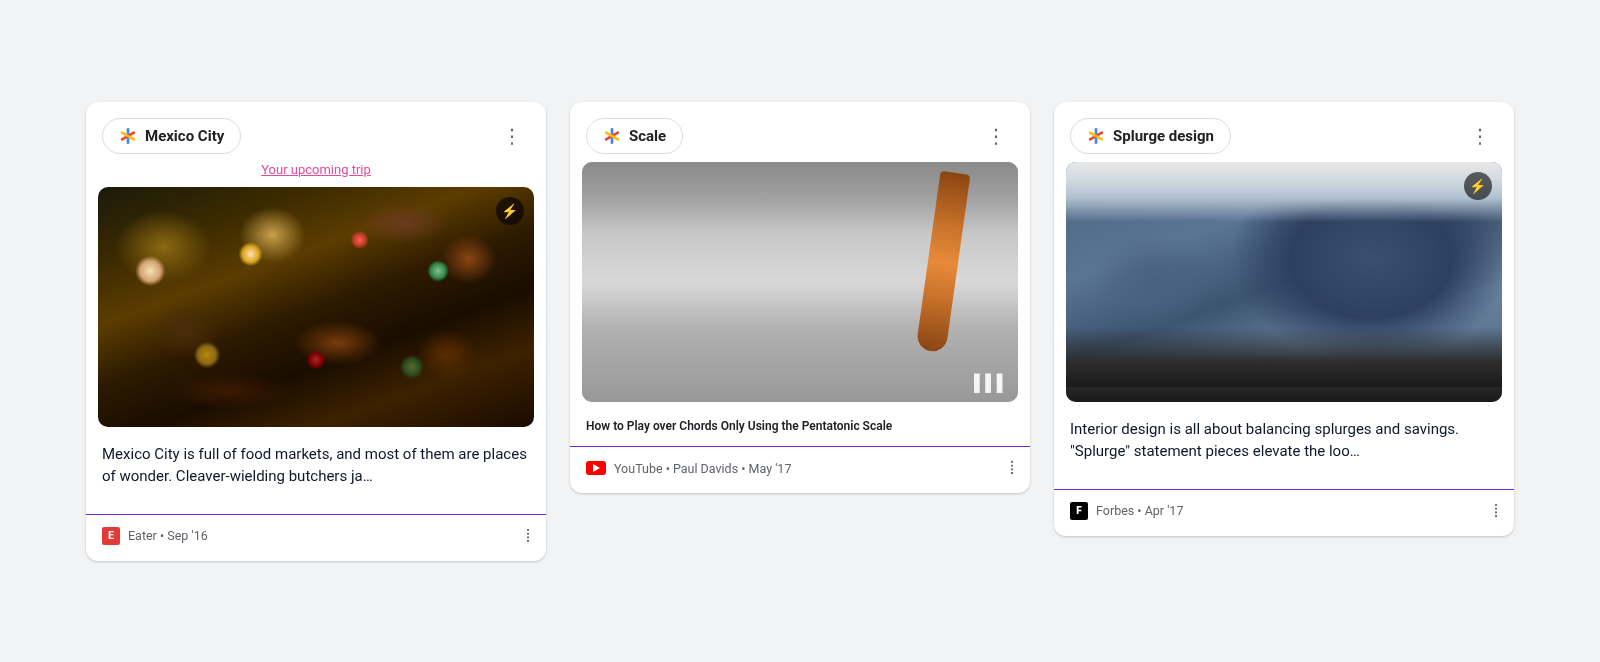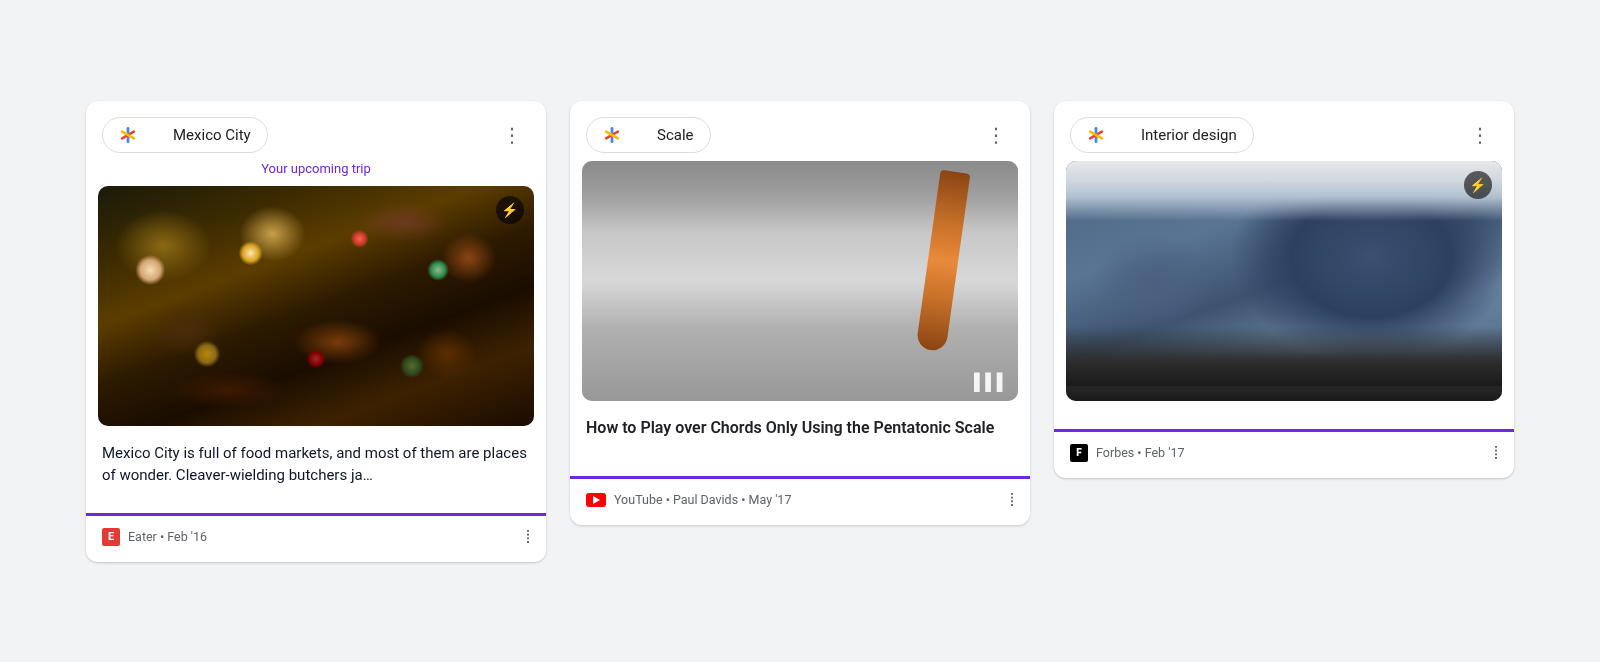--- a/index.html
+++ b/index.html
@@ -46,45 +46,45 @@
       gap: 8px;
       background: #fff;
       border: 1px solid #dadce0;
       border-radius: 24px;
       padding: 8px 16px;
       cursor: pointer;
     }
 
     .topic-pill-label {
       font-size: 15px;
-      font-weight: 400;
+      font-weight: 700;
       color: #202124;
-      margin-left: 28px;
     }
 
     .google-star-icon {
       width: 18px;
       height: 18px;
       flex-shrink: 0;
     }
 
     .more-icon {
       color: #5f6368;
       font-size: 20px;
       cursor: pointer;
       padding: 4px 8px;
       border-radius: 50%;
       line-height: 1;
     }
 
     .card-subtitle {
       text-align: center;
-      color: #6d28d9;
+      color: #ec4899;
       font-size: 13px;
       padding-bottom: 10px;
+      text-decoration: underline;
     }
 
     .card-image-wrapper {
       position: relative;
       margin: 0 12px;
       border-radius: 10px;
       overflow: hidden;
       height: 240px;
     }
 
@@ -198,40 +198,40 @@
       right: 10px;
       color: rgba(255,255,255,0.9);
       font-size: 16px;
     }
 
     .card-body {
       padding: 16px 16px 12px 16px;
     }
 
     .card-title {
-      font-size: 16px;
+      font-size: 12px;
       font-weight: 600;
       color: #202124;
       line-height: 1.4;
-      margin-bottom: 25px;
+      margin-bottom: 0;
     }
 
     .card-description {
       font-size: 15px;
       color: #0f172a;
       line-height: 1.5;
       margin-bottom: 14px;
     }
 
     .card-footer {
       display: flex;
       align-items: center;
       justify-content: space-between;
       padding: 0 16px 14px 16px;
-      border-top: 3px solid #6d28d9;
+      border-top: 1px solid #6d28d9;
       padding-top: 10px;
     }
 
     .source-info {
       display: flex;
       align-items: center;
       gap: 8px;
     }
 
     .source-icon {
@@ -317,21 +317,21 @@
         <div class="card-image img-mercado"></div>
         <div class="flash-badge">⚡</div>
 
       </div>
       <div class="card-body">
         <p class="card-description">Mexico City is full of food markets, and most of them are places of wonder. Cleaver-wielding butchers ja…</p>
       </div>
       <div class="card-footer">
         <div class="source-info">
           <div class="source-icon source-icon-eater">E</div>
-          <span class="source-text">Eater • Feb '16</span>
+          <span class="source-text">Eater • Sep '16</span>
         </div>
         <span class="menu-dots">⦙</span>
       </div>
     </div>
 
     <div class="card">
       <div class="card-header">
         <div class="topic-pill">
           <svg class="google-star-icon" viewBox="0 0 20 20" xmlns="http://www.w3.org/2000/svg">
     <g transform="translate(10,10)">
@@ -368,33 +368,34 @@
     <div class="card">
       <div class="card-header">
         <div class="topic-pill">
           <svg class="google-star-icon" viewBox="0 0 20 20" xmlns="http://www.w3.org/2000/svg">
     <g transform="translate(10,10)">
       <rect x="-1.5" y="-9" width="3" height="18" rx="1.5" fill="#4285F4"></rect>
       <rect x="-1.5" y="-9" width="3" height="18" rx="1.5" fill="#EA4335" transform="rotate(60)"></rect>
       <rect x="-1.5" y="-9" width="3" height="18" rx="1.5" fill="#FBBC05" transform="rotate(120)"></rect>
     </g>
   </svg>
-          <span class="topic-pill-label">Interior design</span>
+          <span class="topic-pill-label">Splurge design</span>
         </div>
         <span class="more-icon">⋮</span>
       </div>
 
       <div class="card-image-wrapper">
         <div class="card-image img-interior"></div>
         <div class="flash-badge">⚡</div>
 
       </div>
       <div class="card-body">
+        <p class="card-description">Interior design is all about balancing splurges and savings. "Splurge" statement pieces elevate the loo…</p>
       </div>
       <div class="card-footer">
         <div class="source-info">
           <div class="source-icon source-icon-forbes" style="display:flex;align-items:center;justify-content:center;font-size:10px;">F</div>
-          <span class="source-text">Forbes • Feb '17</span>
+          <span class="source-text">Forbes • Apr '17</span>
         </div>
         <span class="menu-dots">⦙</span>
       </div>
     </div>
   </div>
 
 </body></html>

